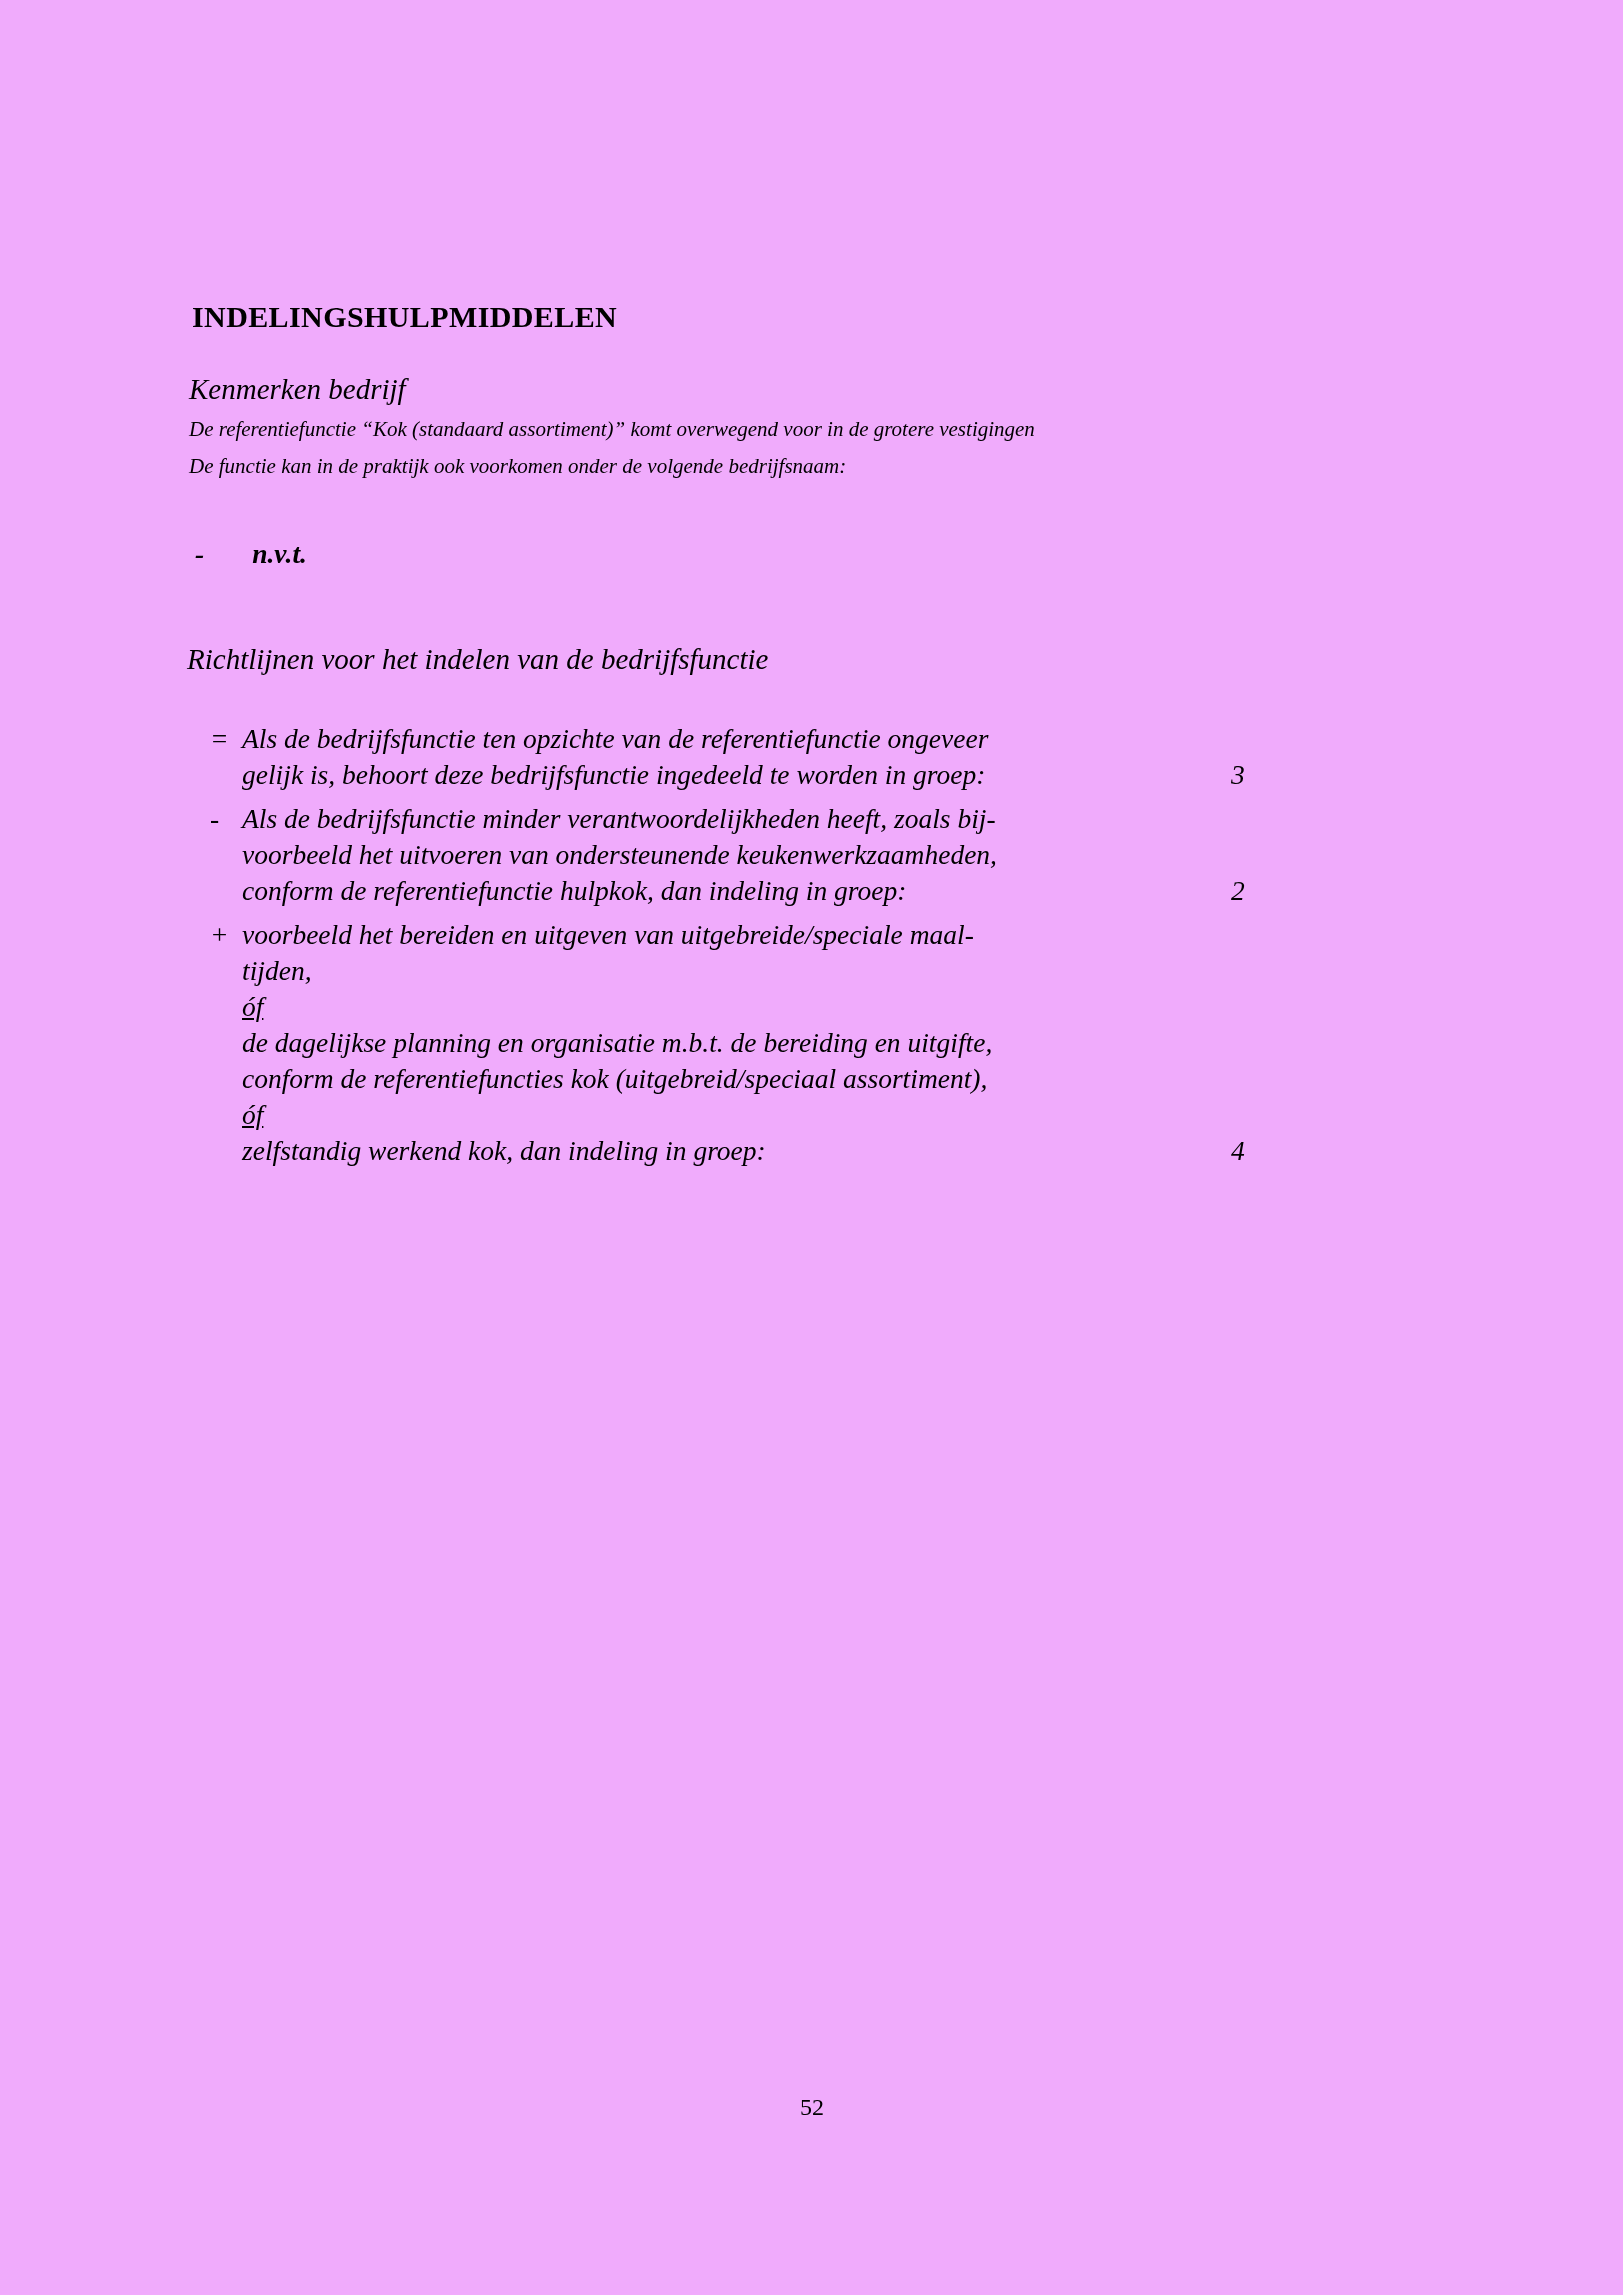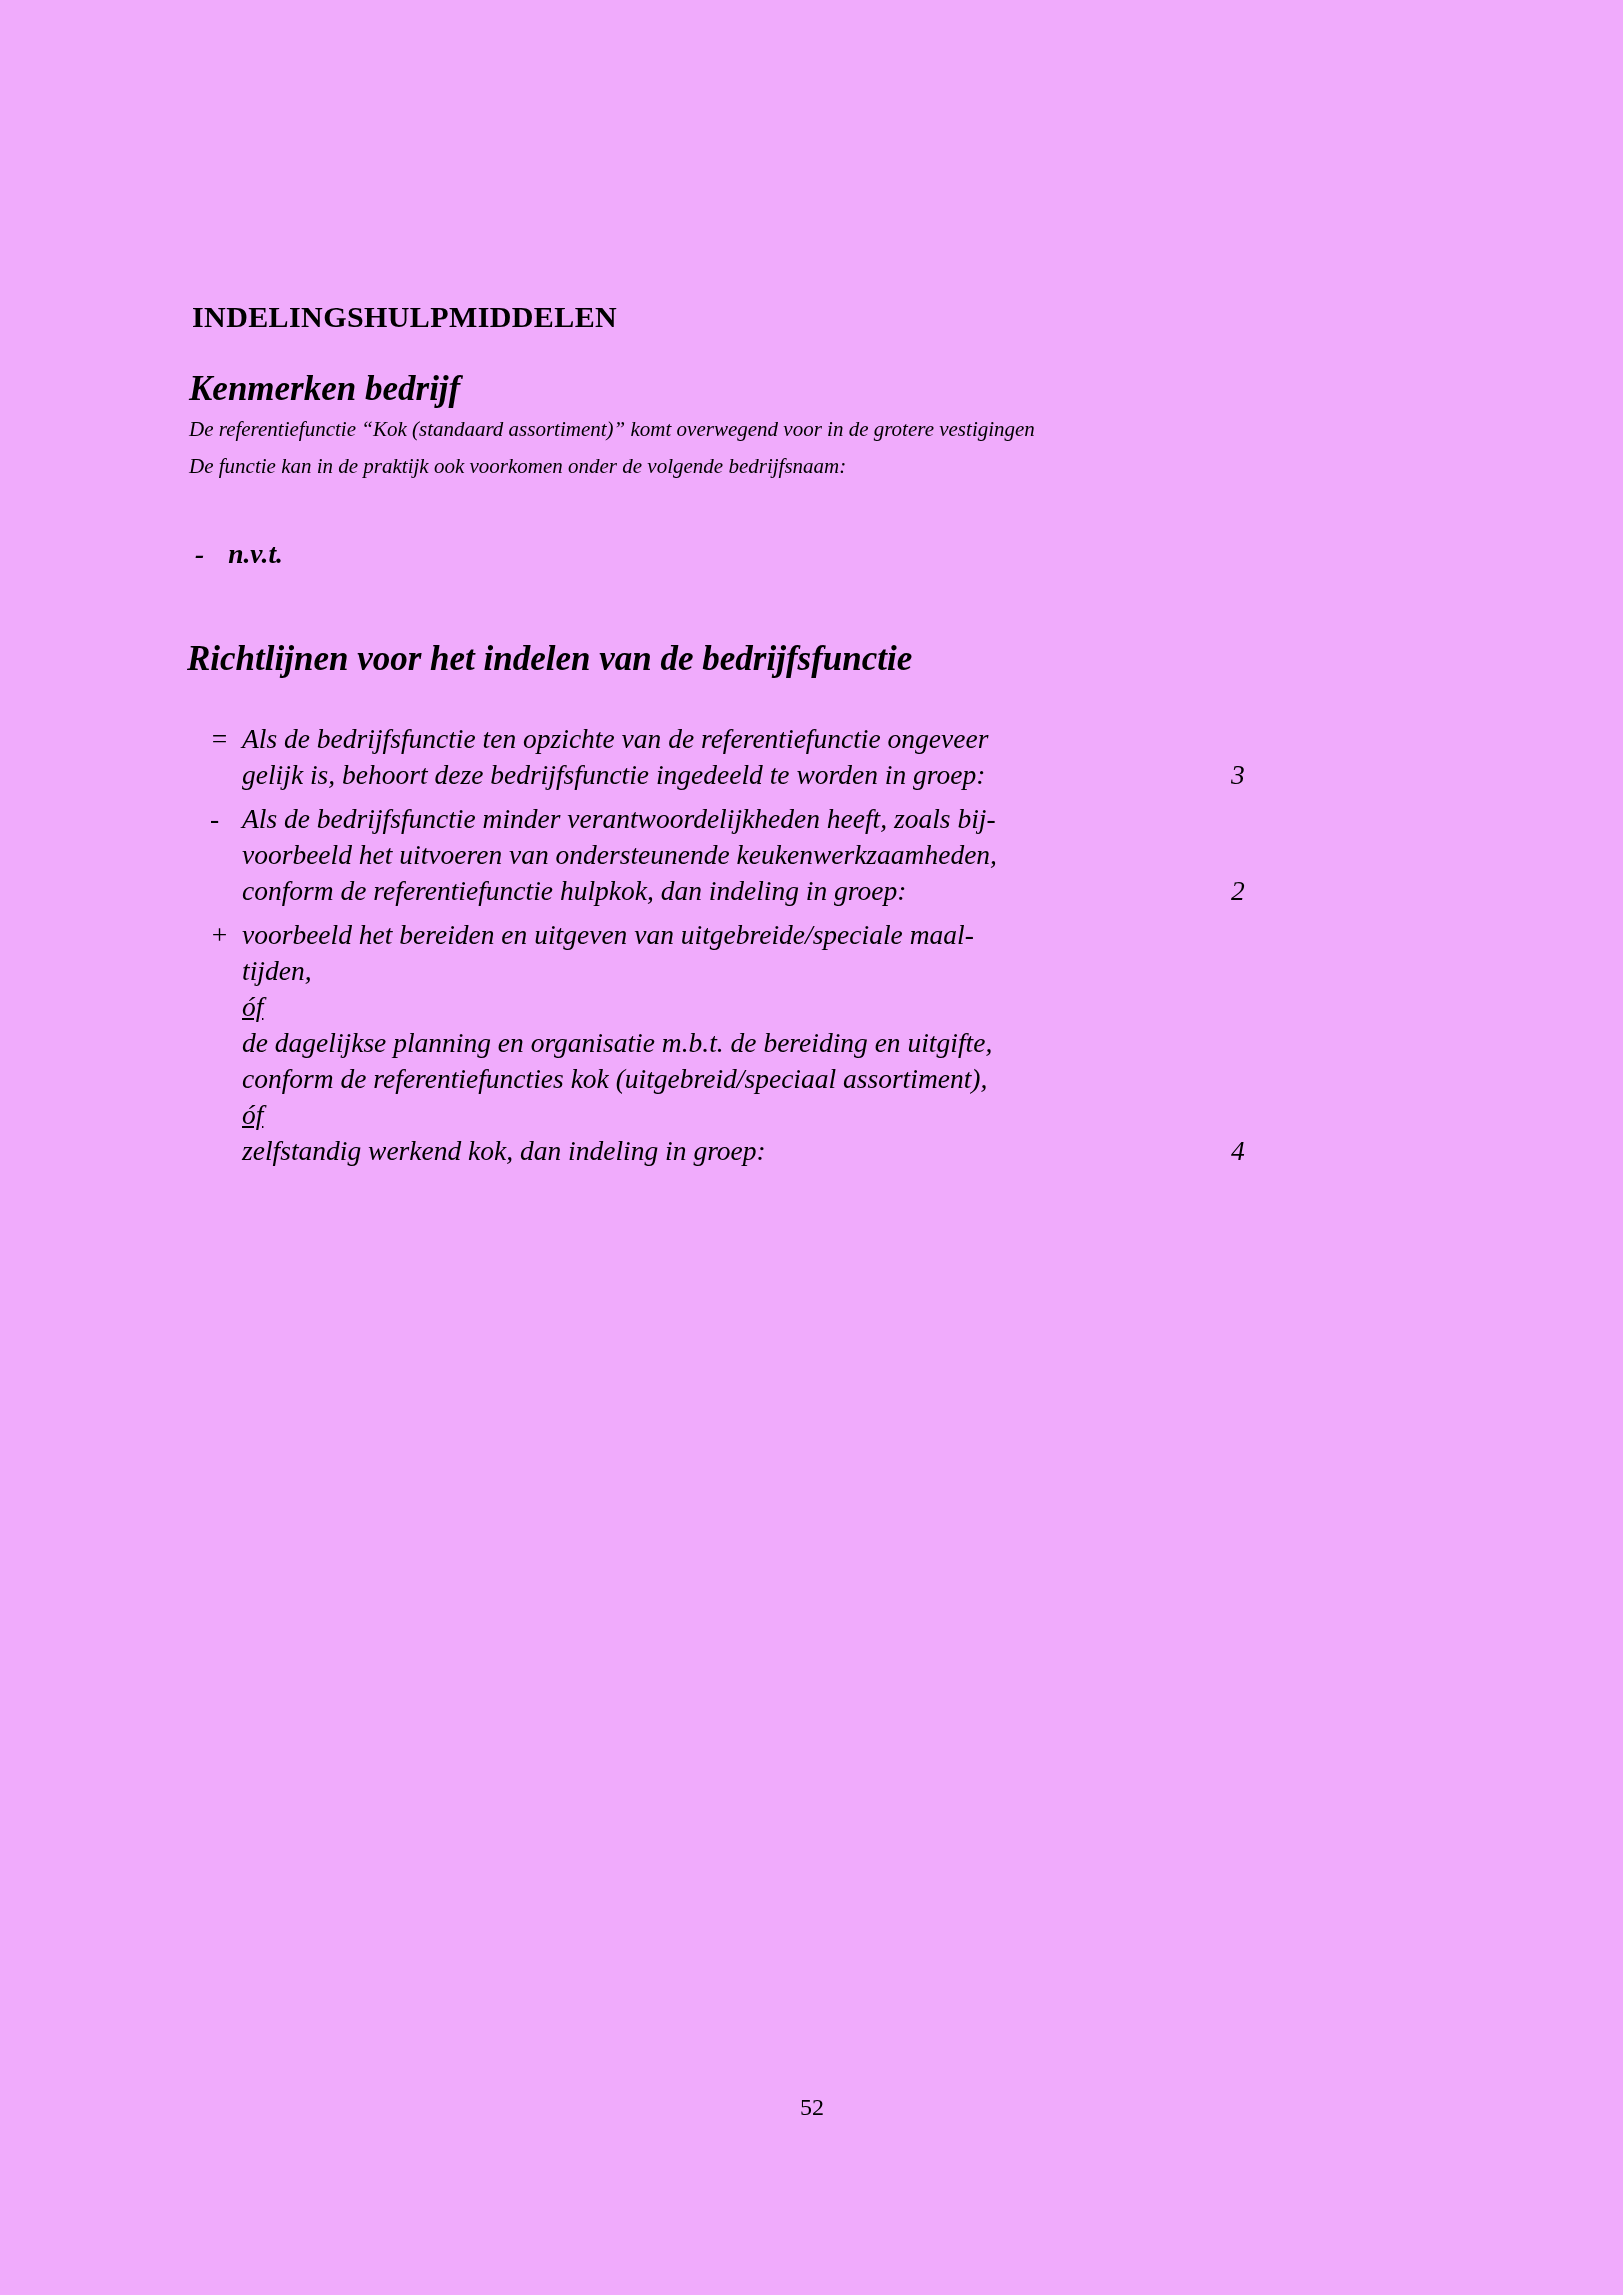--- a/index.html
+++ b/index.html
@@ -17,22 +17,22 @@
     left: 192px;
     top: 299px;
     font-size: 30px;
     font-weight: bold;
     line-height: 36px;
     letter-spacing: 0.4px;
     white-space: nowrap;
   }
   .h2 {
     position: absolute;
-    font-size: 35px;
-    font-weight: bold;
+    font-size: 29px;
+    font-weight: normal;
     font-style: italic;
     line-height: 36px;
     white-space: nowrap;
   }
   .kenmerken-heading { left: 189px; top: 371px; }
   .richtlijnen-heading { left: 187px; top: 641px; }
   .para {
     position: absolute;
     left: 189px;
     top: 411px;
@@ -45,21 +45,21 @@
   .nvt {
     position: absolute;
     left: 195px;
     top: 536px;
     font-size: 27.5px;
     font-style: italic;
     font-weight: bold;
     line-height: 36px;
     white-space: nowrap;
   }
-  .nvt .nvt-label { margin-left: 24px; }
+  .nvt .nvt-label { margin-left: 48px; }
   .list {
     position: absolute;
     left: 210px;
     top: 721px;
     width: 1260px;
     font-size: 27.5px;
     font-style: italic;
     line-height: 36px;
   }
   .item { position: relative; padding-left: 32px; }

